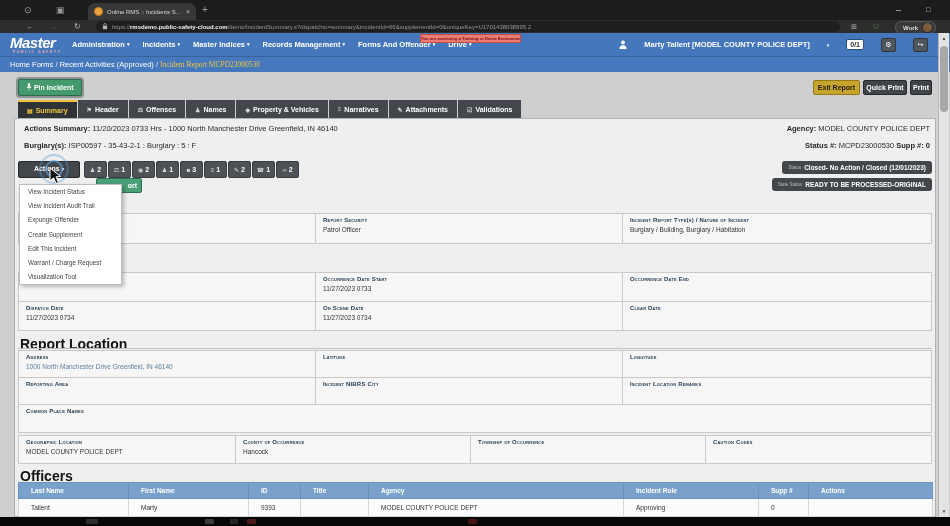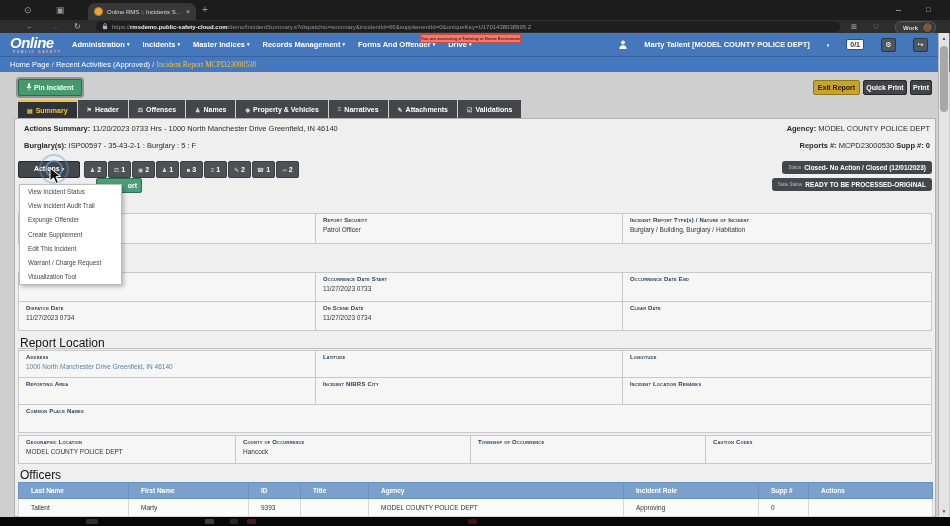--- a/index.html
+++ b/index.html
@@ -84,21 +84,21 @@
         box-shadow:2px 2px 4px rgba(0,0,0,.25);z-index:30;}
   #menu .mi{height:14.2px;line-height:14.2px;padding-left:8px;font-size:6.3px;color:#444;white-space:nowrap;}
   
   .ripple{position:absolute;border:2px solid #5b9bd5;border-radius:50%;z-index:40;}
   #cursor{z-index:50;}
   
   .cell{position:absolute;background:#f6f6f6;border:1px solid #c9c9c9;box-sizing:border-box;padding:3px 0 0 7px;overflow:hidden;}
   .lbl{font-size:6px;font-weight:bold;color:#273d52;font-variant-caps:small-caps;letter-spacing:.2px;white-space:nowrap;}
   .val{font-size:6.5px;color:#333;margin-top:3px;white-space:nowrap;}
   .val.link{color:#5c7f9e;}
-  .sechdr{position:absolute;font-size:12px;font-weight:normal;color:#111;}
+  .sechdr{position:absolute;font-size:14px;font-weight:bold;color:#111;}
   .sechdr-line{position:absolute;height:1px;background:#bfbfbf;}
   
   #offtable{left:18px;top:482px;width:914px;border-collapse:collapse;table-layout:fixed;}
   #offtable th{background:#7aa1cb;color:#fff;font-size:6.5px;font-weight:bold;text-align:left;
                padding:4px 0 4px 12px;border:1px solid #6b93bd;white-space:nowrap;overflow:hidden;}
   #offtable td{background:#fafbfc;color:#333;font-size:6.5px;text-align:left;padding:5px 0 5px 12px;
                border:1px solid #d6d6d6;white-space:nowrap;overflow:hidden;}
   
   #sbtrack{left:938px;top:33px;width:11px;height:484px;background:#e3e3e3;border-left:1px solid #b5b5b5;
            box-sizing:border-box;z-index:60;}
@@ -146,21 +146,21 @@
     <span class="url-dim">https://</span>
       <span class="url-host">rmsdemo.public-safety-cloud.com</span>
       <span class="url-dim">/demo/IncidentSummary.s?dispatchto=summary&amp;incidentId=66&amp;supplementId=0&amp;uniqueKey=U1701438038995.2</span>
   </div>
   <div class="abs" id="workpill">
     <span class="wtxt">Work</span>
     <span class="wava"></span>
   </div>
 
   <div class="abs" id="appbar"></div>
-  <div class="abs" id="brand">Online</div>
+  <div class="abs" id="brand">Master</div>
   <div class="abs" id="brandsub">PUBLIC SAFETY</div>
   <div class="abs" id="mainnav">
     <span class="navitem"><span>Administration</span><span class="caret">▾</span></span>
     <span class="navitem"><span>Incidents</span><span class="caret">▾</span></span>
     <span class="navitem"><span>Master Indices</span><span class="caret">▾</span></span>
     <span class="navitem"><span>Records Management</span><span class="caret">▾</span></span>
     <span class="navitem"><span>Forms And Offender</span><span class="caret">▾</span></span>
     <span class="navitem"><span>Drive</span><span class="caret">▾</span></span>
   </div>
   <div class="abs" id="trainbanner">You are accessing a Training or Demo Environment</div>
@@ -171,21 +171,21 @@
     </svg>
     <span class="uname">Marty Tallent [MODEL COUNTY POLICE DEPT]</span>
     <span style="color:#fff;font-size:5px;">▾</span>
     <span class="hdr-badge">0/1</span>
     <span class="hdr-btn">⚙</span>
     <span class="hdr-btn">↪</span>
   </div>
 
   <div class="abs" id="crumbbar"></div>
   <div class="abs" id="crumb">
-    <span>Home Page</span>
+    <span>Home Forms</span>
     <span style="opacity:.85;"> <span>/</span> </span>
     <span>Recent Activities (Approved)</span>
     <span style="opacity:.85;"> <span>/</span> </span>
     <span class="cur">Incident Report MCPD23000530</span>
   </div>
 
   <div class="abs btn" id="pinbtn">
     <svg width="6" height="8" viewBox="0 0 8 11" style="vertical-align:-1px;">
       <rect x="2.5" y="0.5" width="3" height="4.5" fill="#fff"></rect>
         <rect x="1" y="5" width="6" height="1.6" fill="#fff"></rect>
@@ -237,21 +237,21 @@
   <div class="abs sline" style="left:24px;top:124px;">
     <span class="b">Actions Summary:</span> <span>11/20/2023 0733 Hrs - 1000 North Manchester Drive Greenfield, IN 46140</span>
   </div>
   <div class="abs sline" style="right:20px;top:124px;">
     <span class="b">Agency:</span> <span>MODEL COUNTY POLICE DEPT</span>
   </div>
   <div class="abs sline" style="left:24px;top:141px;">
     <span class="b">Burglary(s):</span> <span>ISP00597 - 35-43-2-1 : Burglary : 5 : F</span>
   </div>
   <div class="abs sline" style="right:20px;top:141px;">
-    <span class="b">Reports #:</span> <span>MCPD23000530</span>
+    <span class="b">Status #:</span> <span>MCPD23000530</span>
     <span class="b">Supp #:</span> <span class="b">0</span>
   </div>
 
   <div class="abs" id="actionsbtn">
     <span>Actions</span> <span style="font-size:5px;">▾</span>
   </div>
   <div class="cbadge" style="left:84px;">
       <span class="ic">♟</span>
       <span class="ct">2</span>
     </div>

